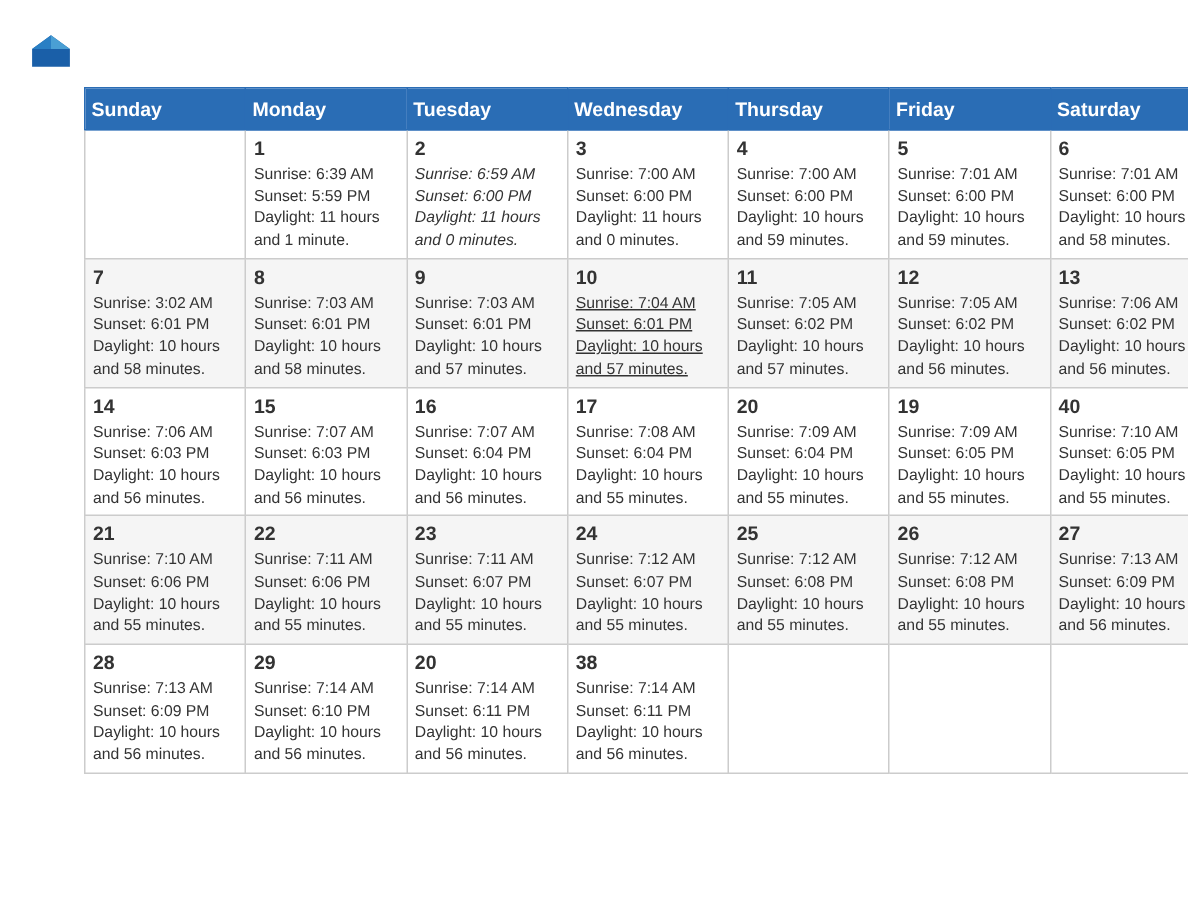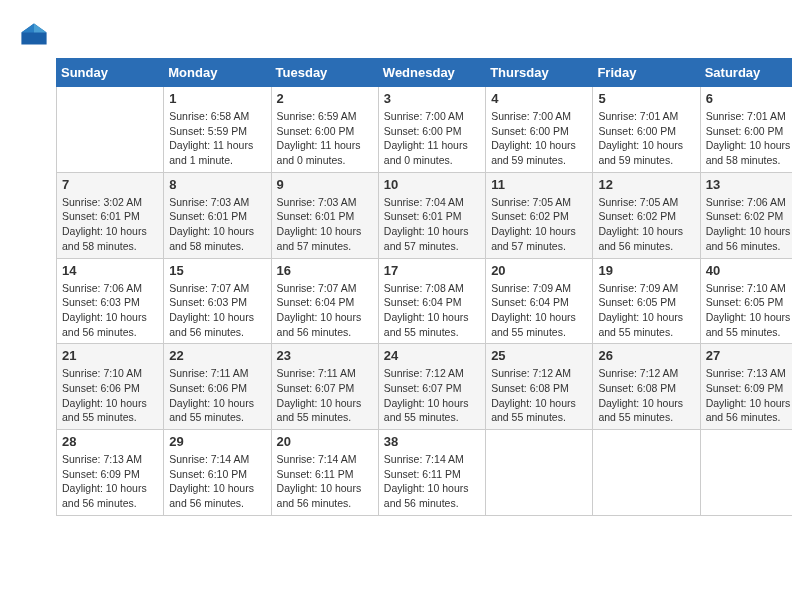--- a/index.html
+++ b/index.html
@@ -121,28 +121,28 @@
         <th>Thursday</th>
         <th>Friday</th>
         <th>Saturday</th>
       </tr>
   </thead>
   <tbody id="calendar-body">
       <tr>
         <td class="empty-cell"></td>
         <td>
           <span class="day-num">1</span>
-          <div class="day-info" style="white-space: pre-line;">Sunrise: 6:58 AM
+          <div class="day-info" style="white-space: pre-line;">Sunrise: 6:39 AM
 Sunset: 5:59 PM
 Daylight: 11 hours
 and 1 minute.</div>
         </td>
         <td>
           <span class="day-num">2</span>
-          <div class="day-info" style="white-space: pre-line;">Sunrise: 6:59 AM
+          <div class="day-info" style="white-space: pre-line; font-style: italic;">Sunrise: 6:59 AM
 Sunset: 6:00 PM
 Daylight: 11 hours
 and 0 minutes.</div>
         </td>
         <td>
           <span class="day-num">3</span>
           <div class="day-info" style="white-space: pre-line;">Sunrise: 7:00 AM
 Sunset: 6:00 PM
 Daylight: 11 hours
 and 0 minutes.</div>
@@ -186,21 +186,21 @@
         </td>
         <td>
           <span class="day-num">9</span>
           <div class="day-info" style="white-space: pre-line;">Sunrise: 7:03 AM
 Sunset: 6:01 PM
 Daylight: 10 hours
 and 57 minutes.</div>
         </td>
         <td>
           <span class="day-num">10</span>
-          <div class="day-info" style="white-space: pre-line;">Sunrise: 7:04 AM
+          <div class="day-info" style="white-space: pre-line; text-decoration: underline;">Sunrise: 7:04 AM
 Sunset: 6:01 PM
 Daylight: 10 hours
 and 57 minutes.</div>
         </td>
         <td>
           <span class="day-num">11</span>
           <div class="day-info" style="white-space: pre-line;">Sunrise: 7:05 AM
 Sunset: 6:02 PM
 Daylight: 10 hours
 and 57 minutes.</div>

